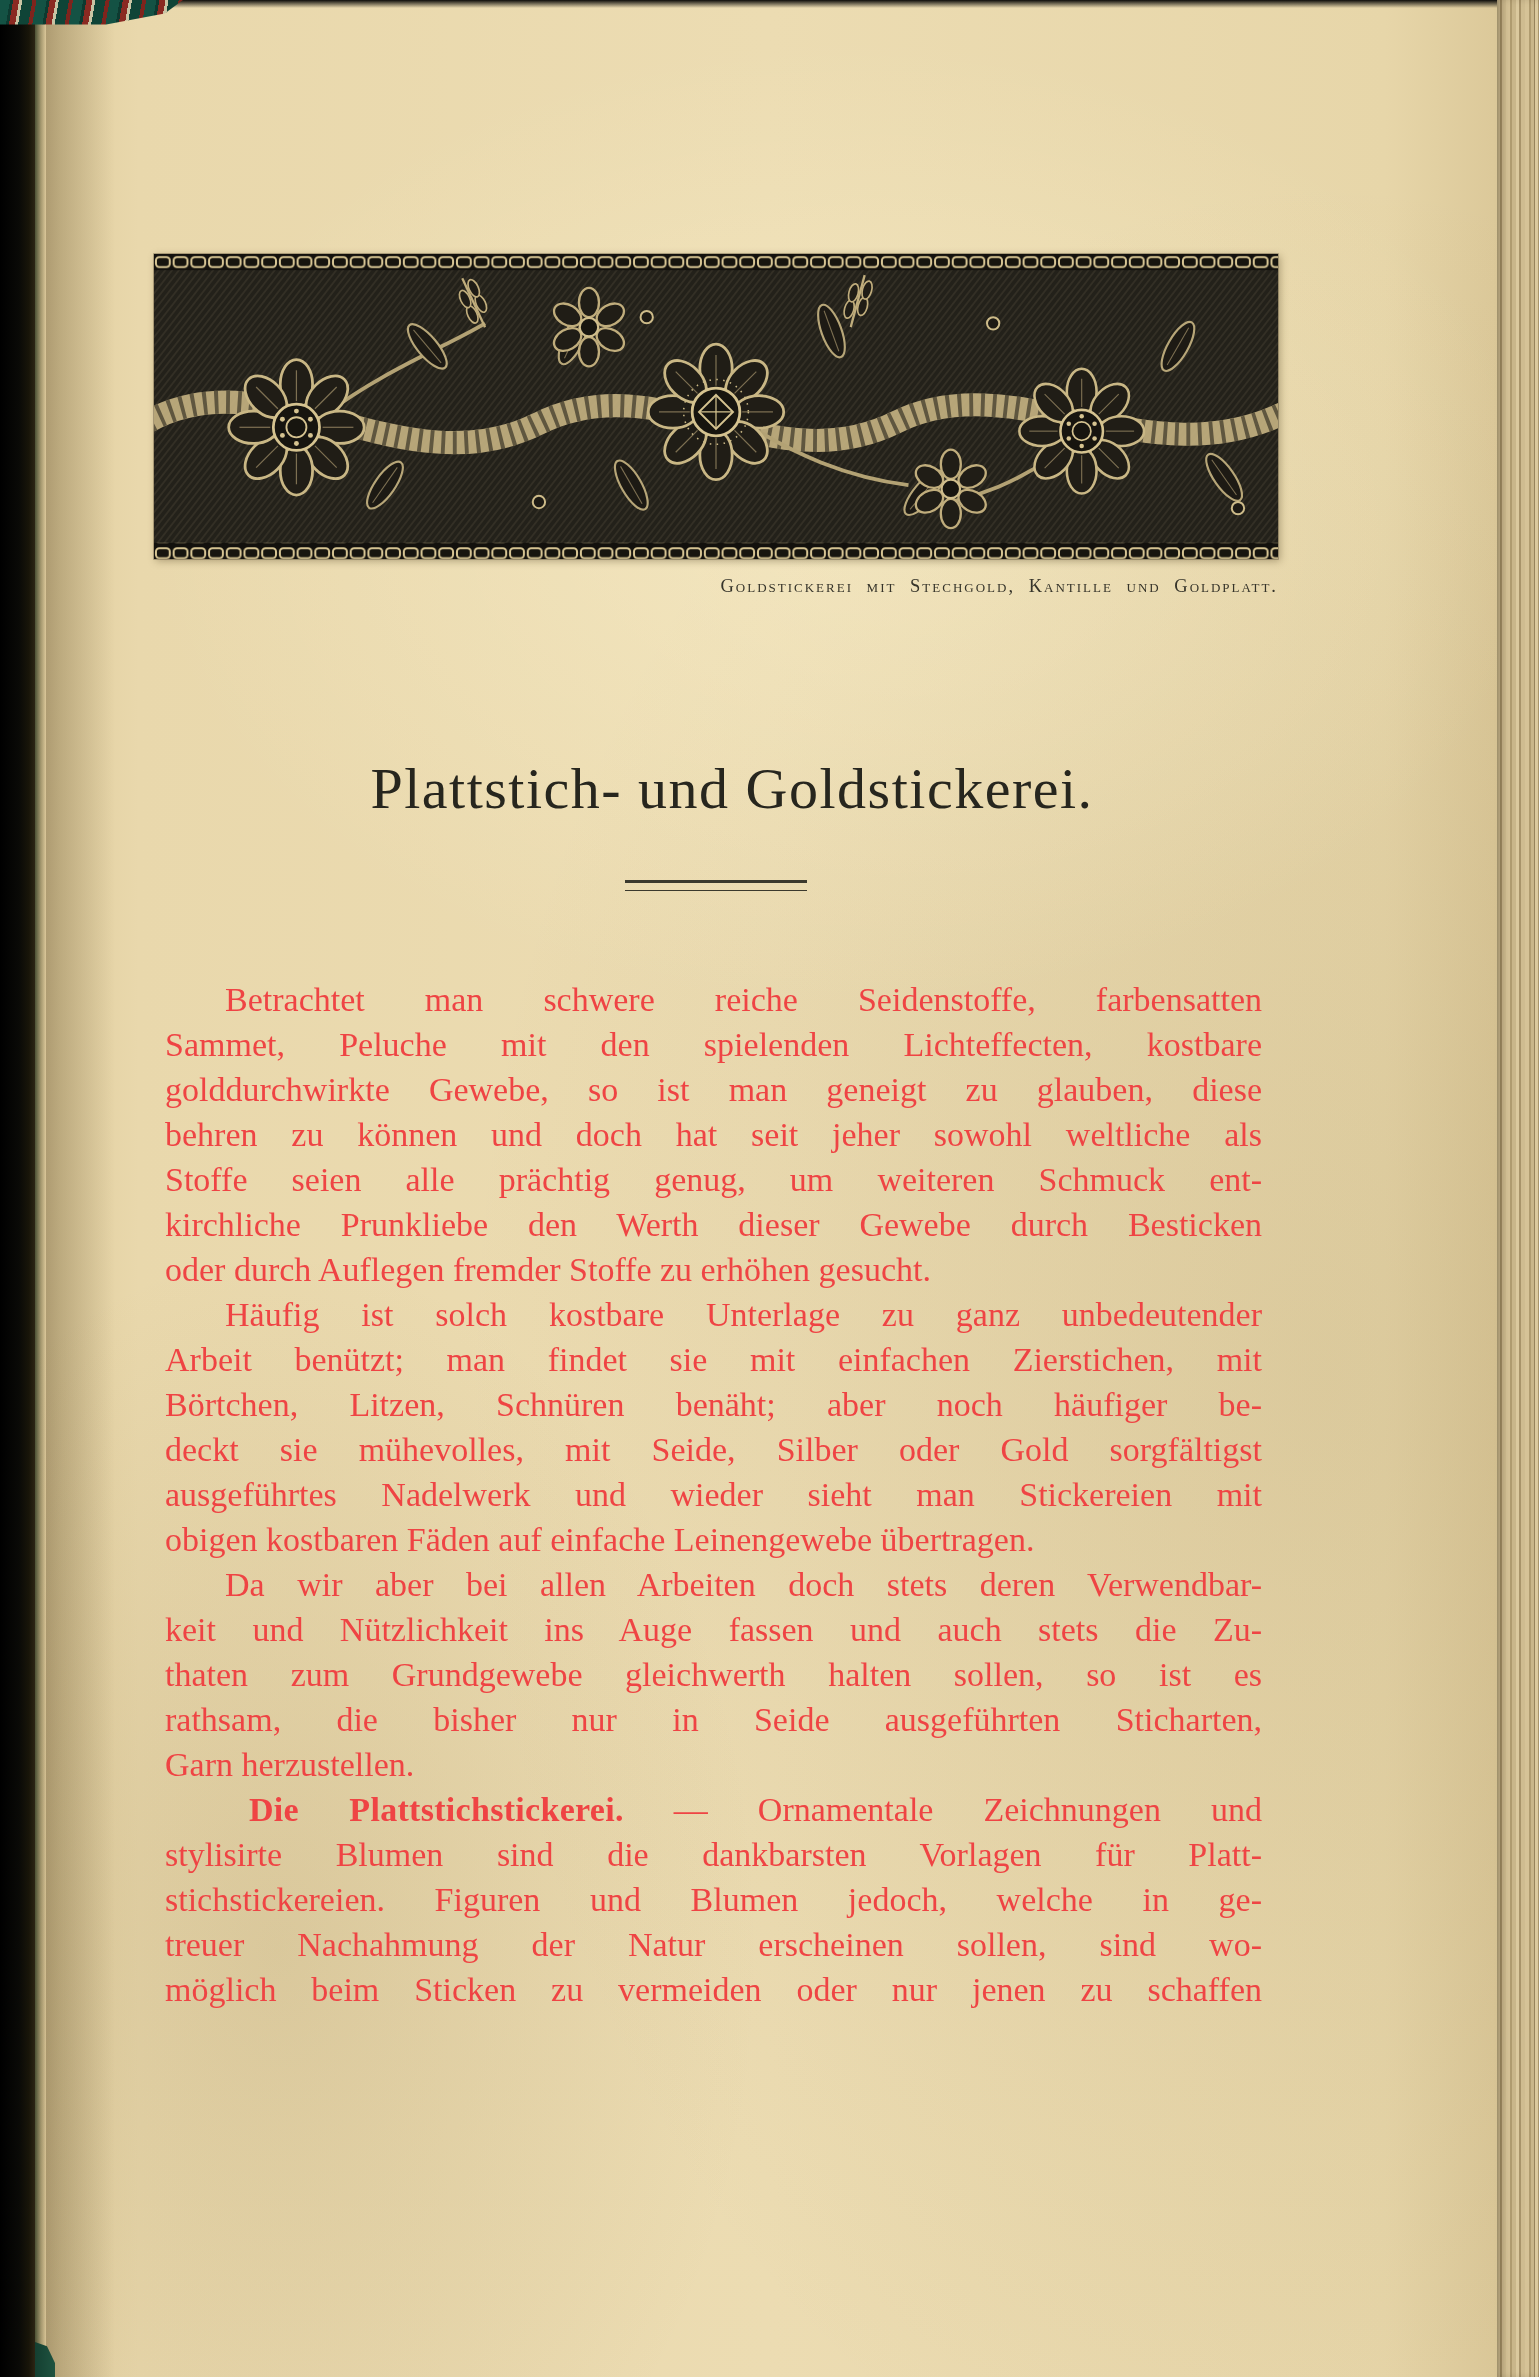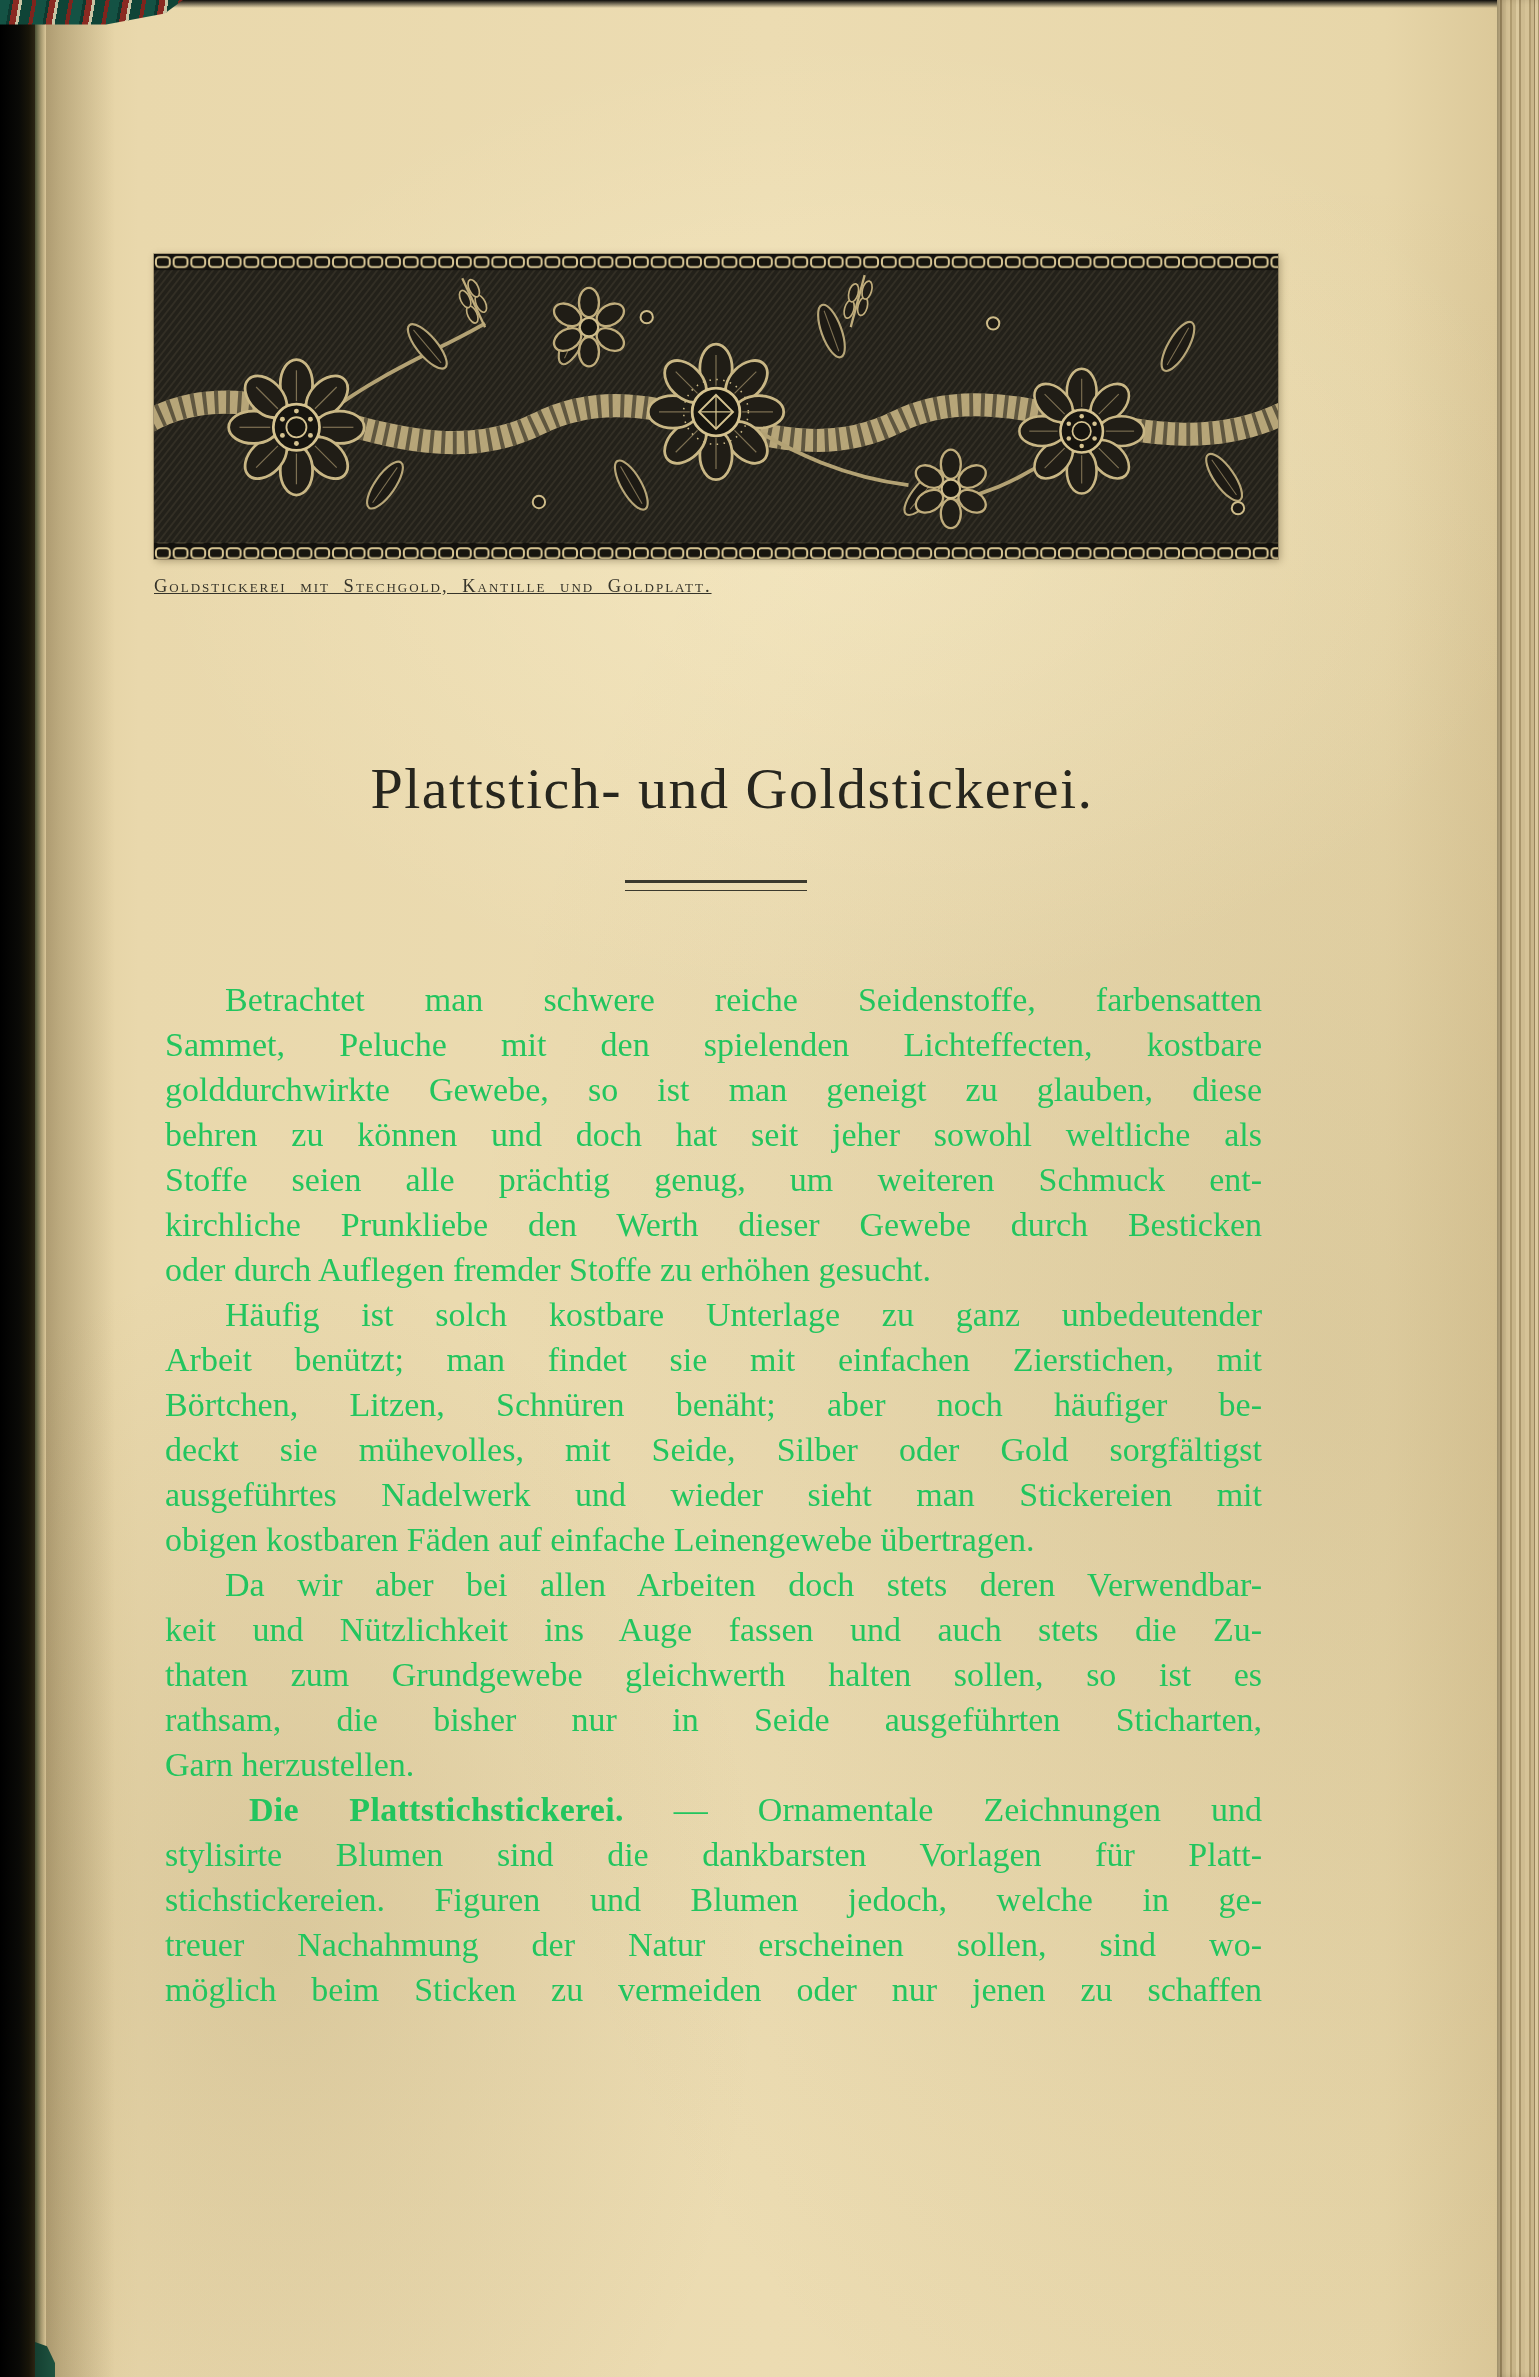--- a/index.html
+++ b/index.html
@@ -107,28 +107,27 @@
     height: 305px;
     box-shadow: 0 0 0 0.8px rgba(40,34,20,0.35), 1.5px 2.3px 7.7px rgba(60,45,15,0.35);
   }
   .illustration svg { display: block; }
 
   .caption {
     position: absolute;
     left: 154px;
     top: 576px;
     width: 1124px;
-    text-align: left;
+    text-align: right;
     font-size: 18.5px;
     letter-spacing: 2px;
     word-spacing: 7px;
     font-variant: small-caps;
     font-variant-caps: small-caps;
     color: #36342a;
-    text-decoration: underline;
   }
 
   
   .title {
     position: absolute;
     left: 154px;
     top: 739px;
     width: 1124px;
     text-align: center;
     font-size: 58px;
@@ -146,21 +145,21 @@
   }
 
   
   .body-text {
     position: absolute;
     left: 165px;
     top: 977px;
     width: 1097px;
     font-size: 34px;
     line-height: 45px;
-    color: #22c55e;
+    color: #ef4444;
   }
   .paragraph { margin: 0; }
   .line {
     text-align: justify;
     text-align-last: justify;
     -moz-text-align-last: justify;
   }
   .line.first { padding-left: 60px; }
   .line.lastline {
     text-align-last: left;

